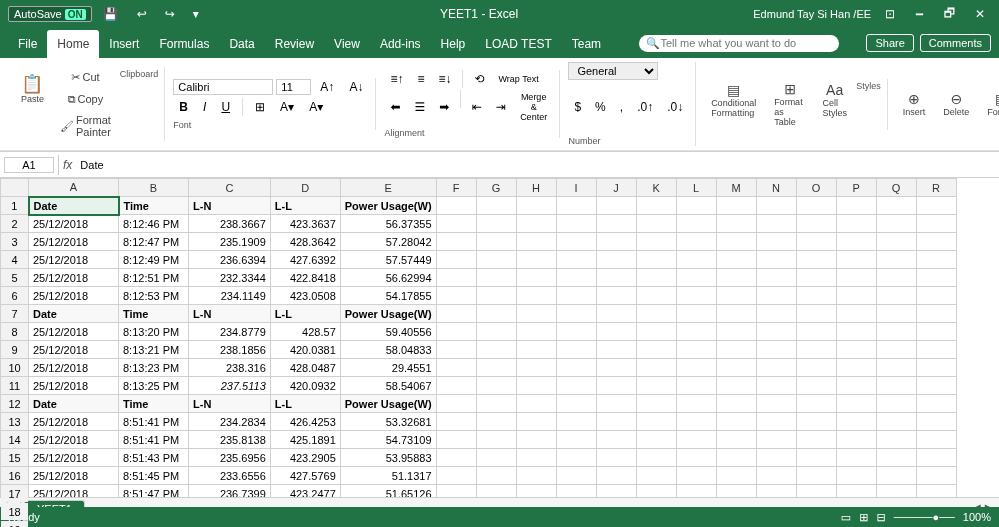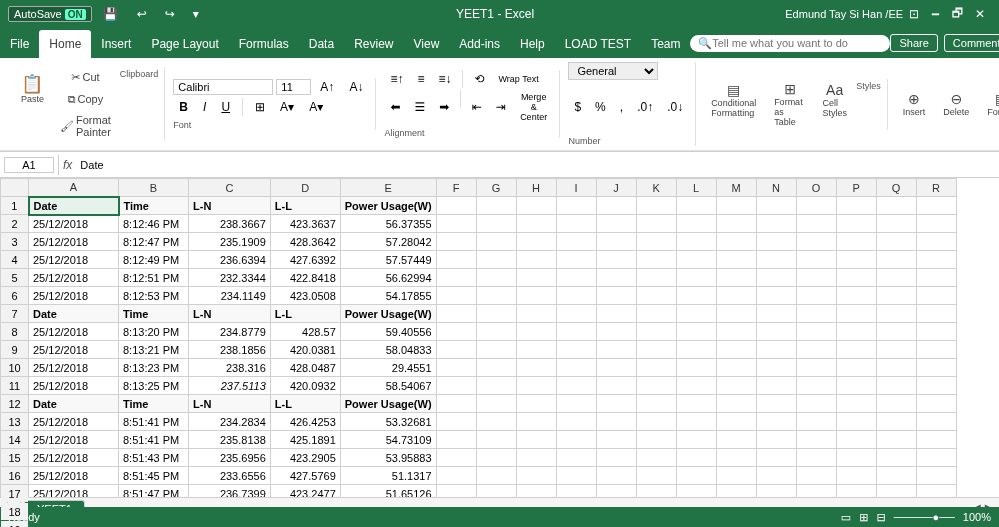--- a/index.html
+++ b/index.html
@@ -11,21 +11,21 @@
       color: #fff;
       height: 28px;
       display: flex;
       align-items: center;
       justify-content: space-between;
       padding: 0 8px;
       font-size: 12px;
     }
     #title-bar-left { display: flex; align-items: center; gap: 6px; }
     #title-bar-center { flex: 1; text-align: center; font-size: 12px; }
-    #title-bar-right { display: flex; align-items: center; gap: 0; }
+    #title-bar-right { display: flex; align-items: center; gap: 8px; }
     .title-btn { background: none; border: none; color: #fff; cursor: pointer; font-size: 12px; padding: 2px 6px; }
     .autosave-badge { background: #1a5c37; border: 1px solid #aaa; border-radius: 2px; padding: 1px 5px; font-size: 11px; display: flex; align-items: center; gap: 3px; }
     .autosave-on { background: #6fc; border-radius: 2px; padding: 0 3px; color: #145a30; font-weight: bold; font-size: 10px; }
 
     
     #ribbon { background: #fff; border-bottom: 1px solid #d0d0d0; }
     #ribbon-tabs { background: #217346; display: flex; align-items: flex-end; padding-left: 8px; height: 30px; }
     .ribbon-tab { color: #fff; padding: 4px 10px; font-size: 12px; cursor: pointer; border-radius: 3px 3px 0 0; height: 28px; display: flex; align-items: center; }
     .ribbon-tab.active { background: #fff; color: #404040; font-weight: 400; }
 
@@ -93,25 +93,24 @@
     <span style="font-size:11px;">Edmund Tay Si Han /EE</span>
     <button class="title-btn">⊡</button>
     <button class="title-btn">🗕</button>
     <button class="title-btn">🗗</button>
     <button class="title-btn">✕</button>
   </div>
 </div>
 
 <div id="ribbon">
   <div style="display:flex; align-items:center; background:#217346; height:30px;">
-    <div id="ribbon-tabs" style="display:flex; align-items:flex-end; padding-left:0; flex:none;">
+    <div id="ribbon-tabs" style="display:flex; align-items:flex-end; padding-left:8px; flex:none;">
       <div class="ribbon-tab">File</div>
       <div class="ribbon-tab active">Home</div>
       <div class="ribbon-tab">Insert</div>
-      <div class="ribbon-tab">Page Layout</div>
       <div class="ribbon-tab">Formulas</div>
       <div class="ribbon-tab">Data</div>
       <div class="ribbon-tab">Review</div>
       <div class="ribbon-tab">View</div>
       <div class="ribbon-tab">Add-ins</div>
       <div class="ribbon-tab">Help</div>
       <div class="ribbon-tab">LOAD TEST</div>
       <div class="ribbon-tab">Team</div>
     </div>
     <div style="flex:1; display:flex; align-items:center; justify-content:center;">

